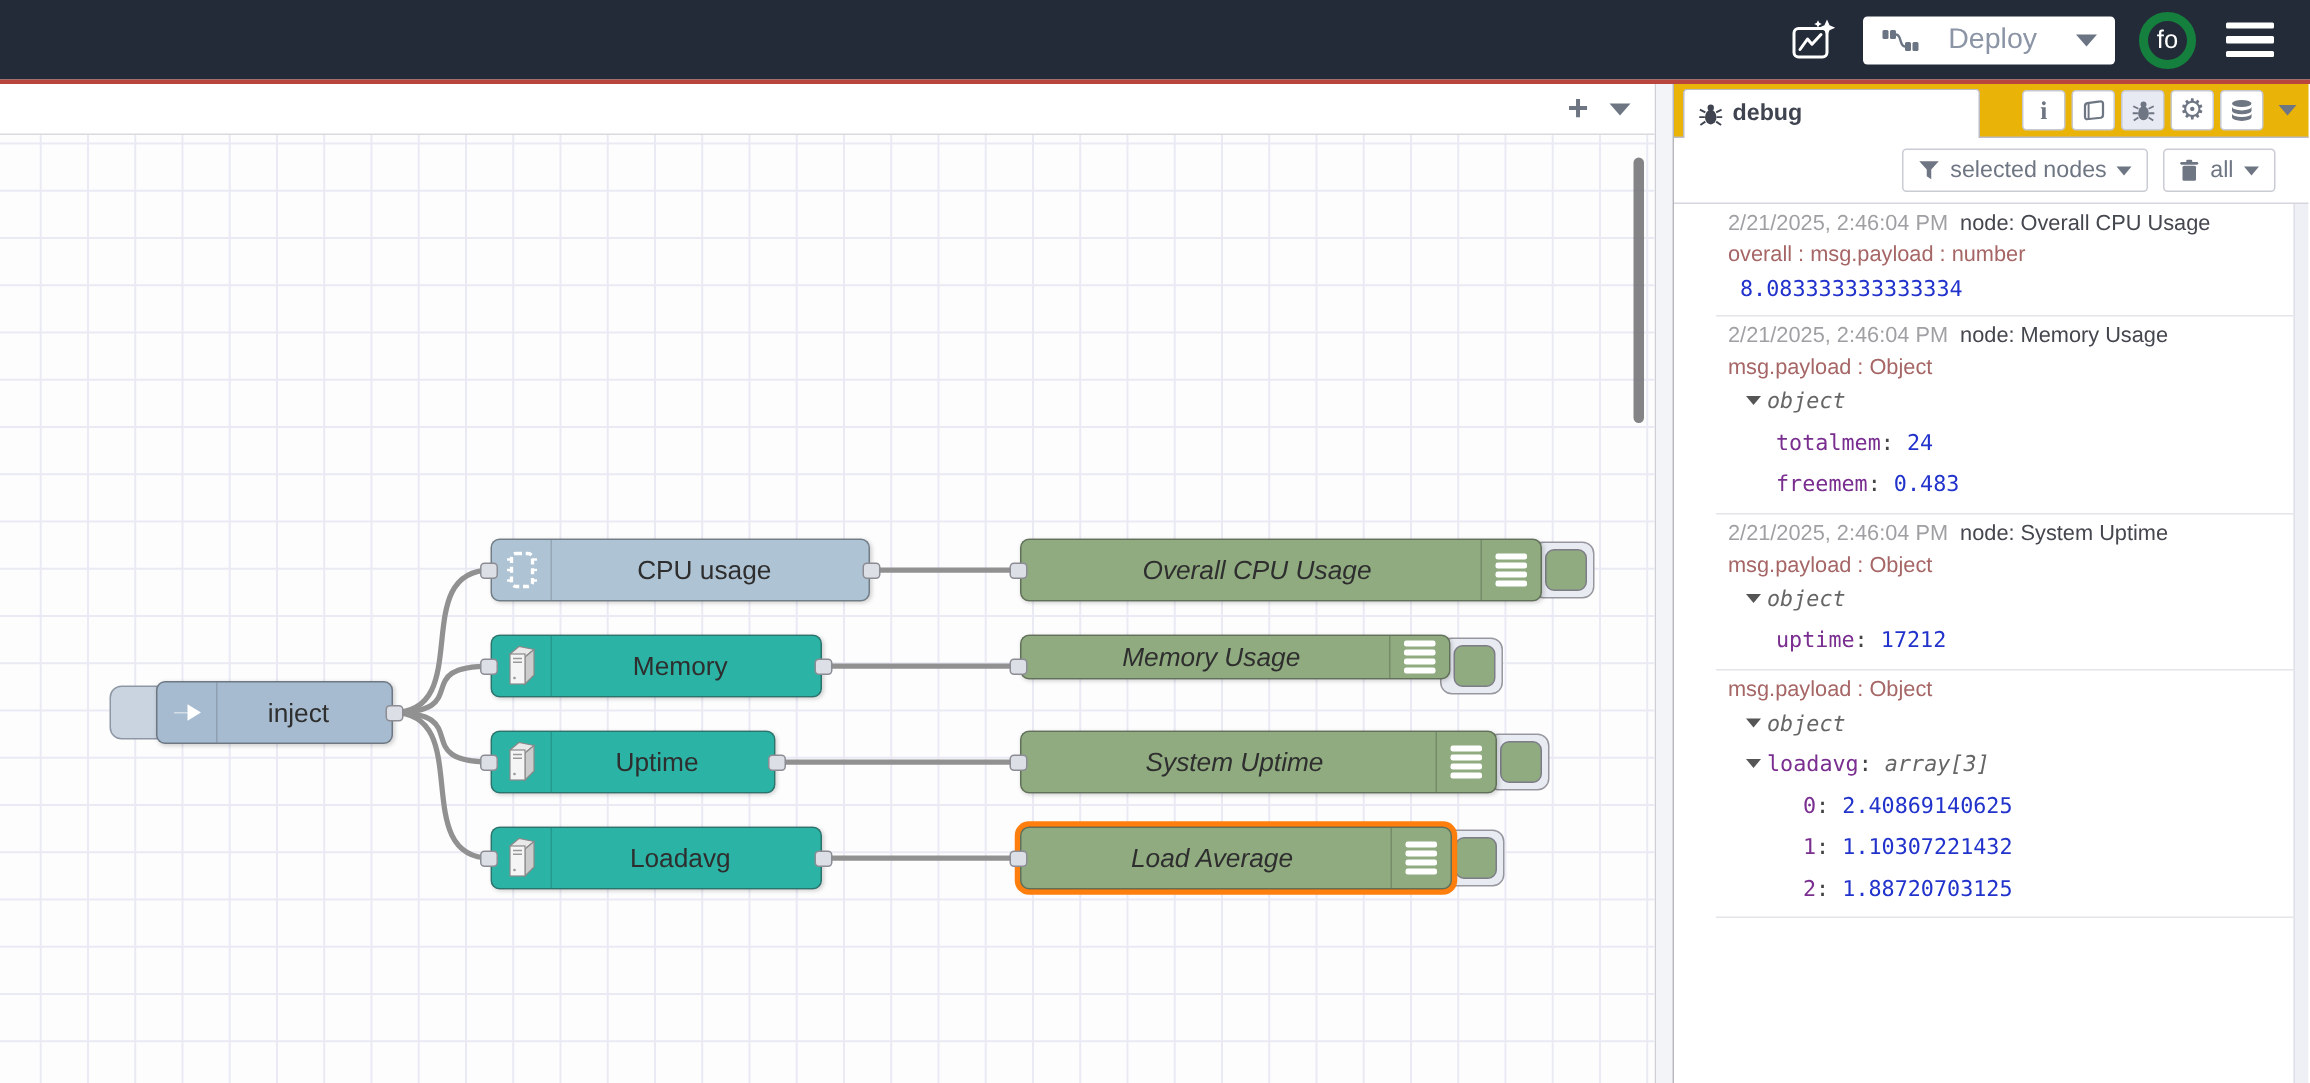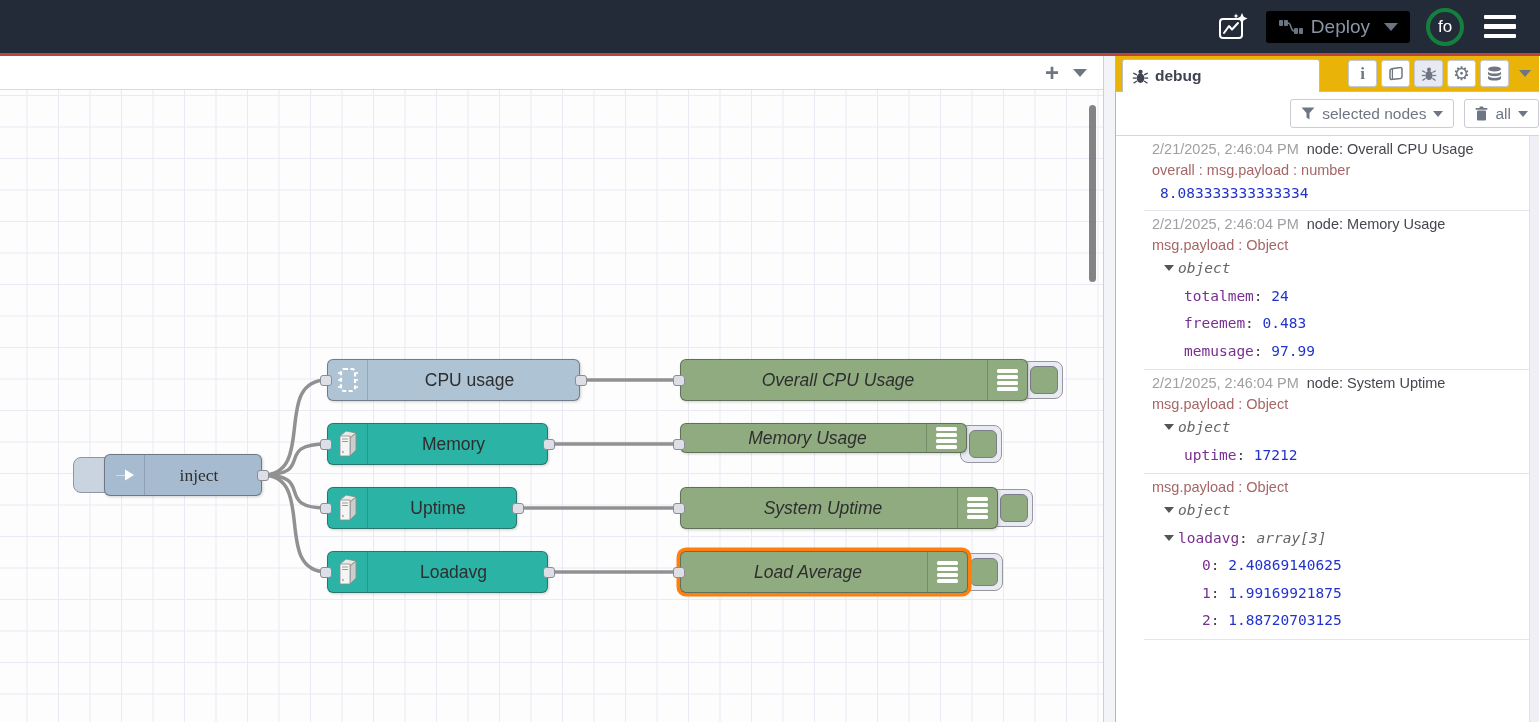--- a/index.html
+++ b/index.html
@@ -3,25 +3,25 @@
 <meta charset="utf-8">
 <style>
   * { margin:0; padding:0; box-sizing:border-box; }
   html,body { width:1540px; height:722px; overflow:hidden; font-family:"Liberation Sans", sans-serif; background:#fff; }
 
   
   .header { position:absolute; left:0; top:0; width:1540px; height:53px; background:#232b39;
             display:flex; align-items:center; justify-content:flex-end; gap:16px; padding-right:20px; }
   .accent-line { position:absolute; left:0; top:53px; width:1540px; height:3px; background:#b9463e; }
   .hdr-iconbtn { width:34px; height:34px; display:flex; align-items:center; justify-content:center; cursor:pointer; }
-  .deploy-btn { height:32px; background:#000000; border-radius:3px; display:flex; align-items:center;
-                gap:6px; padding:0 12px 0 12px; color:#8b95a5; font-size:19px; cursor:default; }
+  .deploy-btn { height:32px; background:#ffffff; border-radius:3px; display:flex; align-items:center;
+                gap:18px; padding:0 12px 0 12px; color:#8b95a5; font-size:19px; cursor:default; }
   .deploy-caret { width:0; height:0; border-left:7px solid transparent; border-right:7px solid transparent;
                   border-top:8px solid #6b7482; margin-left:8px; }
-  .avatar { width:38px; height:38px; border:4px solid #15803d; border-radius:50%; color:#fff;
+  .avatar { width:38px; height:38px; border:6px solid #15803d; border-radius:50%; color:#fff;
             display:flex; align-items:center; justify-content:center; font-size:17px; cursor:pointer; }
   .burger { display:flex; flex-direction:column; gap:5px; cursor:pointer; padding:4px; }
   .burger div { width:32px; height:4.5px; background:#fff; border-radius:1px; }
 
   
   .main { position:absolute; left:0; top:56px; width:1540px; height:666px; display:flex; }
   .canvas-col { width:1104px; height:666px; border-right:1px solid #cfcfd6; display:flex; flex-direction:column; }
   .splitter { width:11px; height:666px; background:#f3f4f8; }
   .sidebar { width:424px; height:666px; border-left:1px solid #b6b6bf; background:#fff;
              display:flex; flex-direction:column; }
@@ -41,21 +41,21 @@
   #wires { position:absolute; left:0; top:0; }
   #wires path { stroke:#919191; stroke-width:3.5; fill:none; stroke-linecap:round; }
   .vscroll { position:absolute; left:1089px; top:15px; width:7px; height:177px;
              background:#6f6f72; border-radius:4px; opacity:.85; cursor:pointer; }
 
   
   .node { position:absolute;text-align:center; }
   .node-body { position:absolute; left:0; top:0; width:100%; height:100%;
                border:1px solid rgba(40,40,40,.45); border-radius:6px;
                box-shadow:1px 1px 3px rgba(0,0,0,.18); z-index:1; cursor:pointer; }
-  .k-inject .node-body { background:#a6bbcf;font-family:Liberation Serif, serif; }
+  .k-inject .node-body { background:#a6bbcf; }
   .k-cpu .node-body { background:#aec3d4; }
   .k-os .node-body { background:#2bb3a5; }
   .k-debug .node-body { background:#90ab80; }
   .node.sel .node-body { box-shadow:0 0 0 3.5px #ff7f0e, 1px 1px 3px rgba(0,0,0,.18); }
   .n-label { position:absolute; top:0; height:100%; display:flex; align-items:center; justify-content:center;
              font-size:17.5px; color:#2e2e2e; white-space:nowrap; }
   .k-debug .n-label { font-style:italic; }
   .icon-sec { position:absolute; top:0; height:100%; width:40px; display:flex; align-items:center; justify-content:center; }
   .icon-left { left:0; border-right:1px solid rgba(0,0,0,.14); }
   .icon-right { right:0; border-left:1px solid rgba(0,0,0,.18); }
@@ -79,21 +79,21 @@
   .sb-btns { display:flex; align-items:center; gap:4px; margin-left:auto; margin-right:8px; margin-bottom:4px; }
   .sb-iconbtn { width:29px; height:27px; border:1px solid #c6c9d2; border-radius:3px; background:#fff;
                 display:flex; align-items:center; justify-content:center; color:#6f7683; cursor:pointer; }
   .sb-iconbtn.active { background:#e7e9f3; }
   .sb-caret { width:0; height:0; border-left:6px solid transparent; border-right:6px solid transparent;
               border-top:7px solid #6f7683; margin-left:6px; cursor:pointer; }
   .info-glyph { font-family:"Liberation Serif", serif; font-weight:bold; font-size:17px; }
   .gear-glyph { font-size:19px; line-height:1; }
 
   .sb-toolbar { height:44px; border-bottom:1px solid #d6d6de; display:flex; align-items:center;
-                justify-content:flex-end; gap:10px; background:#fff; }
+                justify-content:flex-end; gap:10px; padding-right:22px; background:#fff; }
   .tb-btn { height:29px; border:1px solid #c9ccd4; border-radius:3px; background:#fff; color:#6f7683;
             font-size:15.5px; display:flex; align-items:center; gap:7px; padding:0 10px; cursor:pointer; }
   .tb-caret { width:0; height:0; border-left:5.5px solid transparent; border-right:5.5px solid transparent;
               border-top:6.5px solid #6f7683; }
 
   .sb-body { flex:1; display:flex; overflow:hidden; }
   .msg-list { flex:1; overflow:hidden;margin-left:28px; }
   .sb-gutter { width:10px; background:#eff0f5; border-left:1px solid #e0e1e8; }
 
   .msg { border-bottom:1px solid #e4e4ea; padding:3px 2px 4px 8px; }
@@ -398,33 +398,32 @@
             <div class="msg-hdr"><span class="msg-ts">2/21/2025, 2:46:04 PM</span><span class="msg-src">node: Overall CPU Usage</span></div>
             <div class="msg-meta">overall : msg.payload : number</div>
             <div class="m-row val-row"><span class="m-val">8.083333333333334</span></div>
           </div>
           <div class="msg">
             <div class="msg-hdr"><span class="msg-ts">2/21/2025, 2:46:04 PM</span><span class="msg-src">node: Memory Usage</span></div>
             <div class="msg-meta">msg.payload : Object</div>
             <div class="m-row" style="padding-left: 12px;"><span class="m-caret"></span><span class="m-type">object</span></div>
             <div class="m-row" style="padding-left: 32px;"><span class="m-key">totalmem</span>: <span class="m-val">24</span></div>
             <div class="m-row" style="padding-left: 32px;"><span class="m-key">freemem</span>: <span class="m-val">0.483</span></div>
-            <div class="m-row" style="padding-left: 32px;"><span class="m-key">memusage</span>: <span class="m-val">97.99</span></div>
           </div>
           <div class="msg">
             <div class="msg-hdr"><span class="msg-ts">2/21/2025, 2:46:04 PM</span><span class="msg-src">node: System Uptime</span></div>
             <div class="msg-meta">msg.payload : Object</div>
             <div class="m-row" style="padding-left: 12px;"><span class="m-caret"></span><span class="m-type">object</span></div>
             <div class="m-row" style="padding-left: 32px;"><span class="m-key">uptime</span>: <span class="m-val">17212</span></div>
           </div>
           <div class="msg">
             <div class="msg-meta">msg.payload : Object</div>
             <div class="m-row" style="padding-left: 12px;"><span class="m-caret"></span><span class="m-type">object</span></div>
             <div class="m-row" style="padding-left: 12px;"><span class="m-caret"></span><span class="m-key">loadavg</span>: <span class="m-type">array[3]</span></div>
             <div class="m-row" style="padding-left: 50px;"><span class="m-key">0</span>: <span class="m-val">2.40869140625</span></div>
-            <div class="m-row" style="padding-left: 50px;"><span class="m-key">1</span>: <span class="m-val">1.99169921875</span></div>
+            <div class="m-row" style="padding-left: 50px;"><span class="m-key">1</span>: <span class="m-val">1.10307221432</span></div>
             <div class="m-row" style="padding-left: 50px;"><span class="m-key">2</span>: <span class="m-val">1.88720703125</span></div>
           </div>
         </div>
       <div class="sb-gutter"></div>
     </div>
   </div>
 </div>
 
 </body></html>

